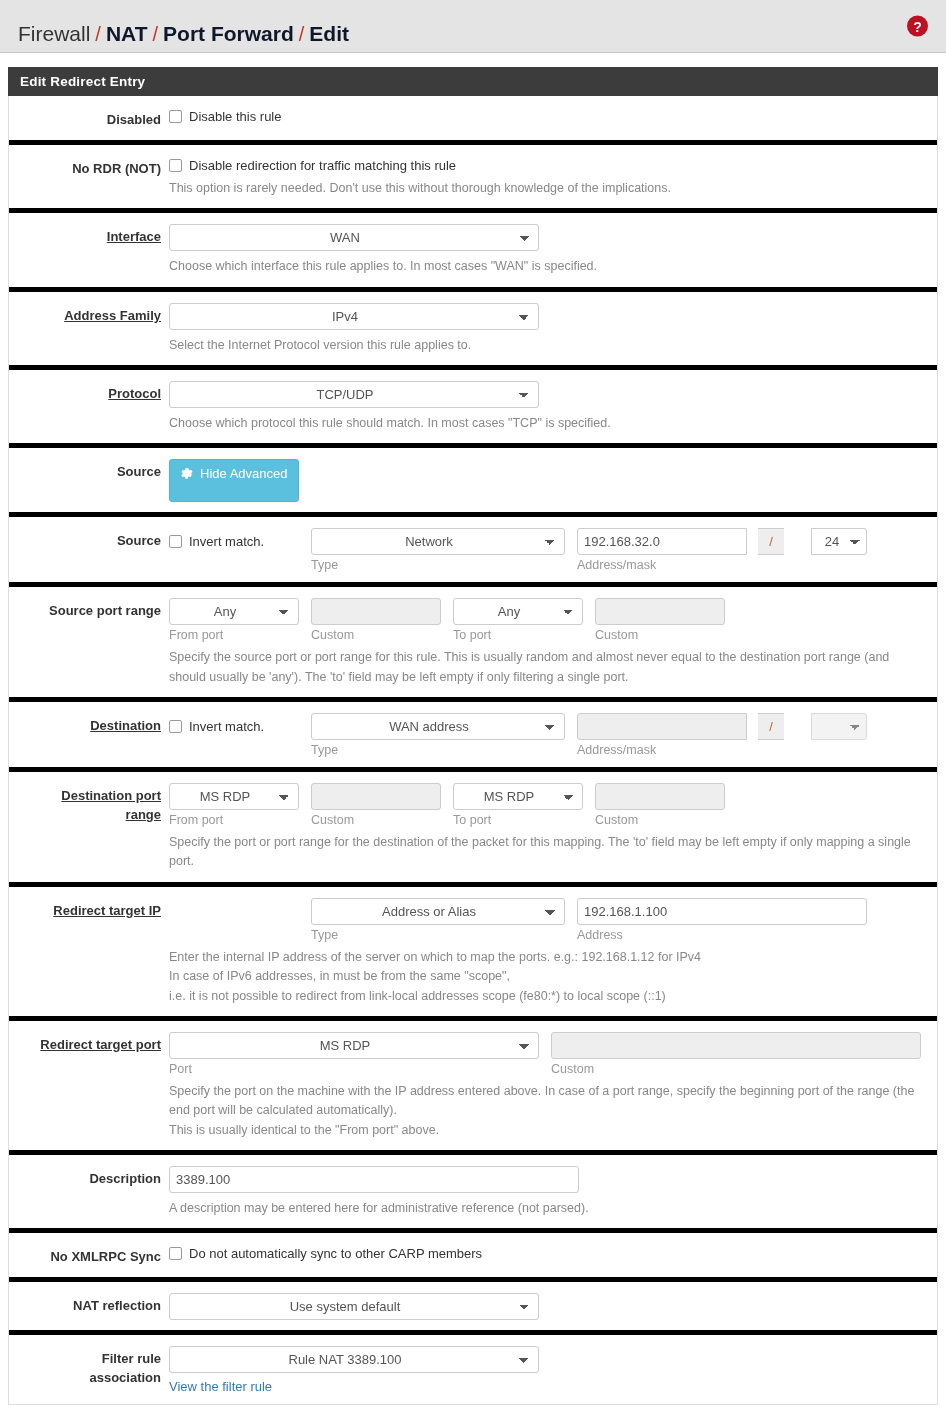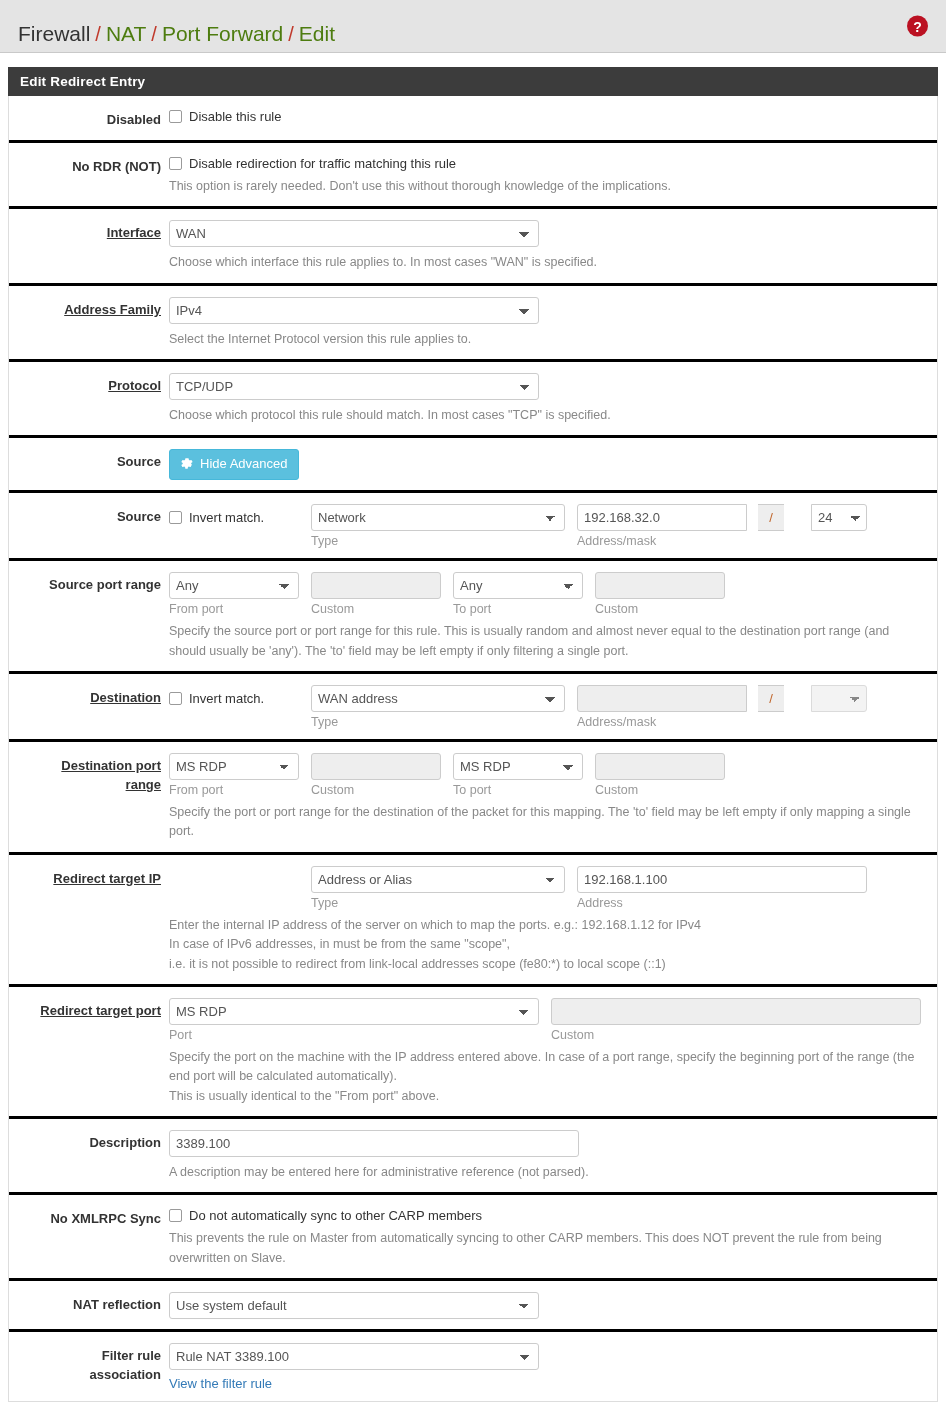--- a/index.html
+++ b/index.html
@@ -18,21 +18,21 @@
     background: #e4e4e4;
     border-bottom: 1px solid #c9c9c9;
     height: 53px;
     display: flex;
     align-items: center;
     padding: 16px 14px 0 18px;
     position: relative;
   }
   .crumbs { display: flex; align-items: baseline; font-size: 21px; }
   .crumb { color: #333; white-space: pre; }
-  .crumb.link { color: #4d7c0f; cursor: pointer; }
+  .crumb.link { color: #0f172a; cursor: pointer; font-weight: bold; }
   .crumb-sep { color: #c0392b; padding: 0 5px; font-size: 20px; }
   .help-icon {
     position: absolute; right: 18px; top: 50%;
     transform: translateY(-50%);
     width: 21px; height: 21px; border-radius: 50%;
     background: #bb1122;
     color: #fff; font-weight: bold; font-size: 14px;
     display: flex; align-items: center; justify-content: center;
     cursor: pointer; line-height: 1;
   }
@@ -49,21 +49,21 @@
   }
   .panel-body {
     background: #fff;
     border: 1px solid #ddd;
     border-top: none;
   }
 
   
   .row {
     display: flex;
-    border-bottom: 3px solid #000000;
+    border-bottom: 5px solid #000000;
     padding: 11px 0 10px 0;
   }
   .row:last-child { border-bottom: none; }
   .row-label {
     width: 160px;
     flex: 0 0 160px;
     text-align: right;
     padding: 4px 8px 0 6px;
     font-weight: bold;
     font-size: 13px;
@@ -89,20 +89,21 @@
     -webkit-appearance: none; appearance: none;
     background-image:
       linear-gradient(45deg, transparent 50%, #555 50%),
       linear-gradient(135deg, #555 50%, transparent 50%);
     background-position:
       calc(100% - 14px) 11px,
       calc(100% - 9px) 11px;
     background-size: 5px 5px, 5px 5px;
     background-repeat: no-repeat;
     padding-right: 24px;
+    text-align: center;
   }
   input.ctl:disabled, select.ctl:disabled,
   .disabled-box {
     background-color: #eeeeee;
     color: #888;
   }
 
   .help {
     color: #888;
     font-size: 12.5px;
@@ -156,21 +157,21 @@
   }
 
   
   .btn-info {
     background: #5bc0de;
     border: 1px solid #46b8da;
     border-radius: 3px;
     color: #fff;
     font-size: 13px;
     font-weight: normal;
-    padding: 6px 11px 8px 9px;
+    padding: 6px 11px 20px 9px;
     display: inline-flex;
     align-items: center;
     gap: 6px;
     cursor: pointer;
     font-family: "Liberation Sans", sans-serif;
   }
   .gear { display: inline-block; width: 15px; height: 15px; }
 
   a.link {
     color: #337ab7; text-decoration: none; font-size: 13px;
@@ -448,21 +449,20 @@
       </div>
     </div>
 
     <div class="row">
       <div class="row-label"><span>No XMLRPC Sync</span></div>
       <div class="row-field">
         <div class="chk-line">
           <input type="checkbox" style="">
           <span class="chk-label">Do not automatically sync to other CARP members</span>
         </div>
-        <div class="help">This prevents the rule on Master from automatically syncing to other CARP members. This does NOT prevent the rule from being overwritten on Slave.</div>
       </div>
     </div>
 
     <div class="row">
       <div class="row-label"><span>NAT reflection</span></div>
       <div class="row-field">
         <select class="ctl w-topsel">
           <option>Use system default</option>
         </select>
       </div>

